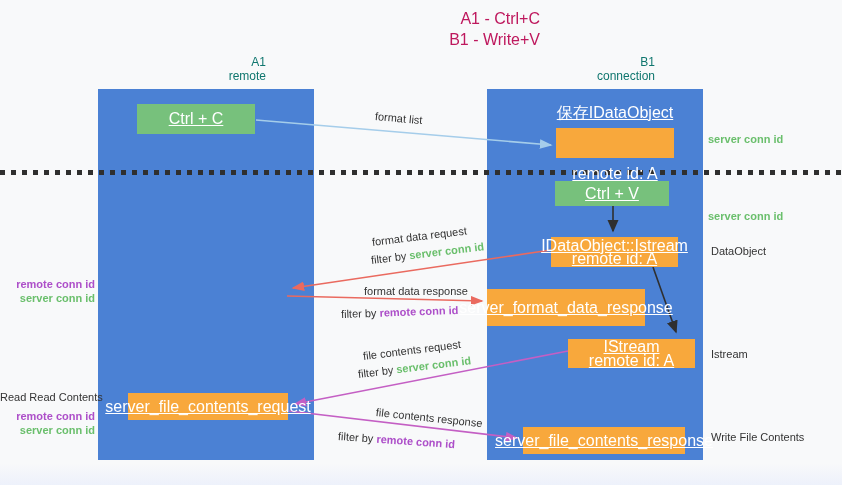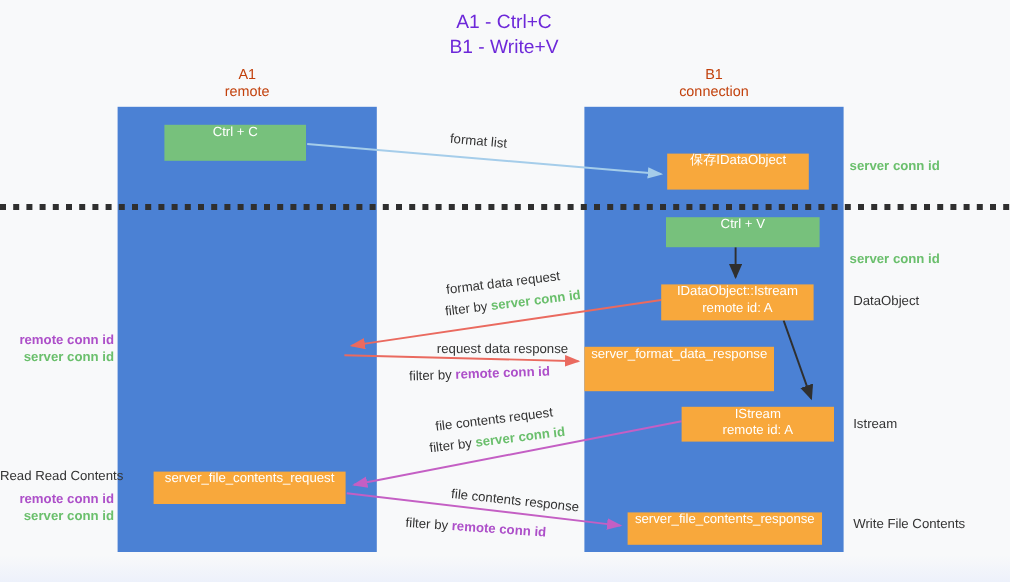--- a/index.html
+++ b/index.html
@@ -5,27 +5,27 @@
   html,body{margin:0;padding:0;background:#f8f9fa;}
   #stage{
     position:relative;width:842px;height:485px;overflow:hidden;
     background:#f8f9fa;
     font-family:"Liberation Sans",sans-serif;
     color:#333;
   }
   #bottom-fade{position:absolute;left:0;right:0;bottom:0;height:22px;
     background:linear-gradient(#f8f9fa,#edf1fb);}
   .title-block{position:absolute;left:300;top:8px;left:300px;width:240px;
-    text-align:center;font-size:16px;color:#6d28d9;line-height:21px;}
-  .lifeline-header{position:absolute;text-align:center;font-size:12px;
-    color:#c2410c;line-height:14px;width:120px;}
+    text-align:right;font-size:16px;color:#be185d;line-height:21px;}
+  .lifeline-header{position:absolute;text-align:right;font-size:12px;
+    color:#0f766e;line-height:14px;width:120px;}
   .lifeline-rect{position:absolute;top:89px;width:216px;height:371px;background:#4b81d4;}
   .box{position:absolute;display:flex;flex-direction:column;align-items:center;
-    justify-content:flex-start;color:#fff;font-size:11px;line-height:13.5px;
-    text-align:center;white-space:nowrap;}
+    justify-content:center;color:#fff;font-size:16px;line-height:13.5px;
+    text-align:center;white-space:nowrap;text-decoration:underline;}
   .green{background:#77c17c;}
   .orange{background:#f8a83c;}
   .lbl{position:absolute;font-size:11px;color:#333;white-space:nowrap;}
   .g{color:#6abf6c;font-weight:bold;}
   .p{color:#ad4fc9;font-weight:bold;}
   .rot{transform-origin:0 50%;}
   .right-align{text-align:right;}
   svg{position:absolute;left:0;top:0;}
 </style>
 </head>
@@ -79,21 +79,21 @@
 
   <div class="box green" style="left:137px;top:104px;width:118px;height:30px;">
     <div>Ctrl + C</div>
   </div>
 
   <div class="box orange" style="left:556px;top:128px;width:118px;height:30px;gap:48px;">
     <div>保存IDataObject</div>
     <div>remote id: A</div>
   </div>
 
-  <div class="box green" style="left:555px;top:181px;width:128px;height:25px;">
+  <div class="box green" style="left:555px;top:181px;width:114px;height:25px;">
     <div>Ctrl + V</div>
   </div>
 
   <div class="box orange" style="left:551px;top:237px;width:127px;height:30px;">
     <div>IDataObject::Istream</div>
     <div>remote id: A</div>
   </div>
 
 
   <div class="box orange" style="left:487px;top:289px;width:158px;height:37px;">
@@ -114,21 +114,21 @@
   </div>
 
   <div class="lbl rot" style="left:375px;top:110px;transform:rotate(5deg);">format list</div>
 
   <div class="lbl rot" style="left:372px;top:236px;transform:rotate(-7deg);">format data request</div>
   <div class="lbl rot" style="left:371px;top:254px;transform:rotate(-7deg);">
     <span>filter by</span>
     <span class="g">server conn id</span>
   </div>
 
-  <div class="lbl" style="left:364px;top:285px;">request data response</div>
+  <div class="lbl" style="left:364px;top:285px;">format data response</div>
   <div class="lbl rot" style="left:341px;top:308px;transform:rotate(-2deg);">
     <span>filter by</span>
     <span class="p">remote conn id</span>
   </div>
 
   <div class="lbl rot" style="left:363px;top:350px;transform:rotate(-7deg);">file contents request</div>
   <div class="lbl rot" style="left:358px;top:368px;transform:rotate(-7deg);">
     <span>filter by</span>
     <span class="g">server conn id</span>
   </div>

